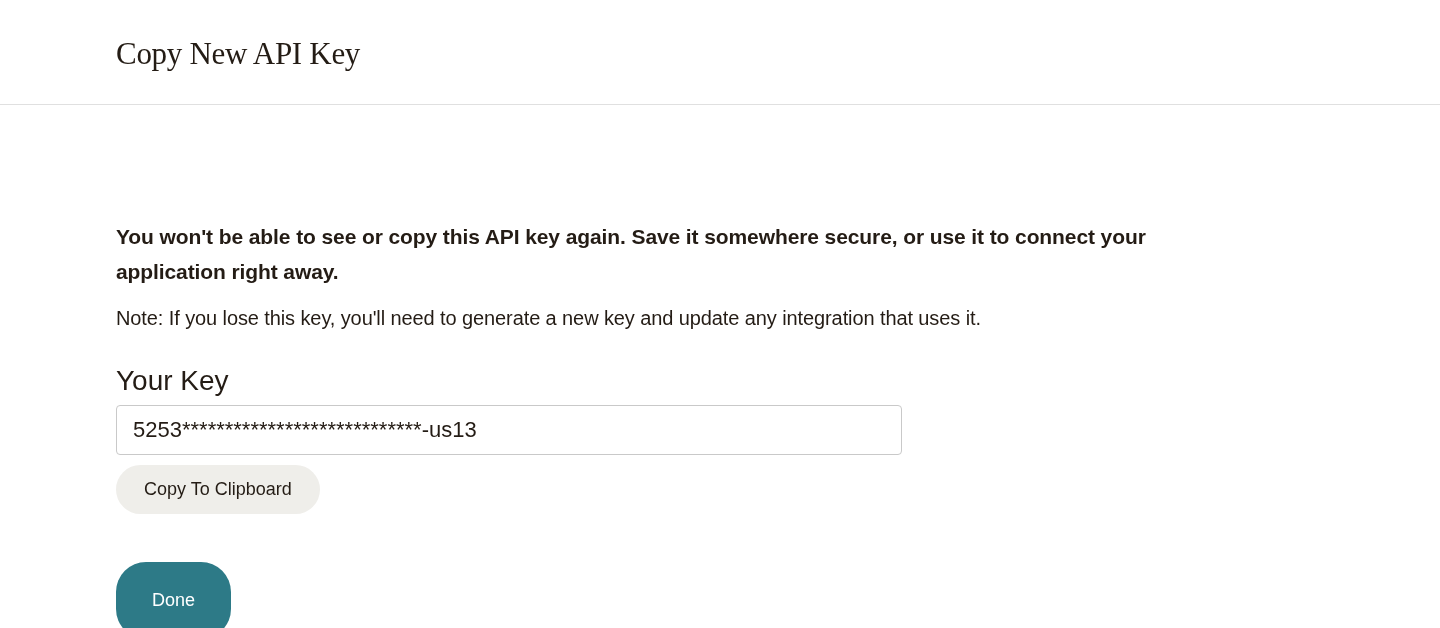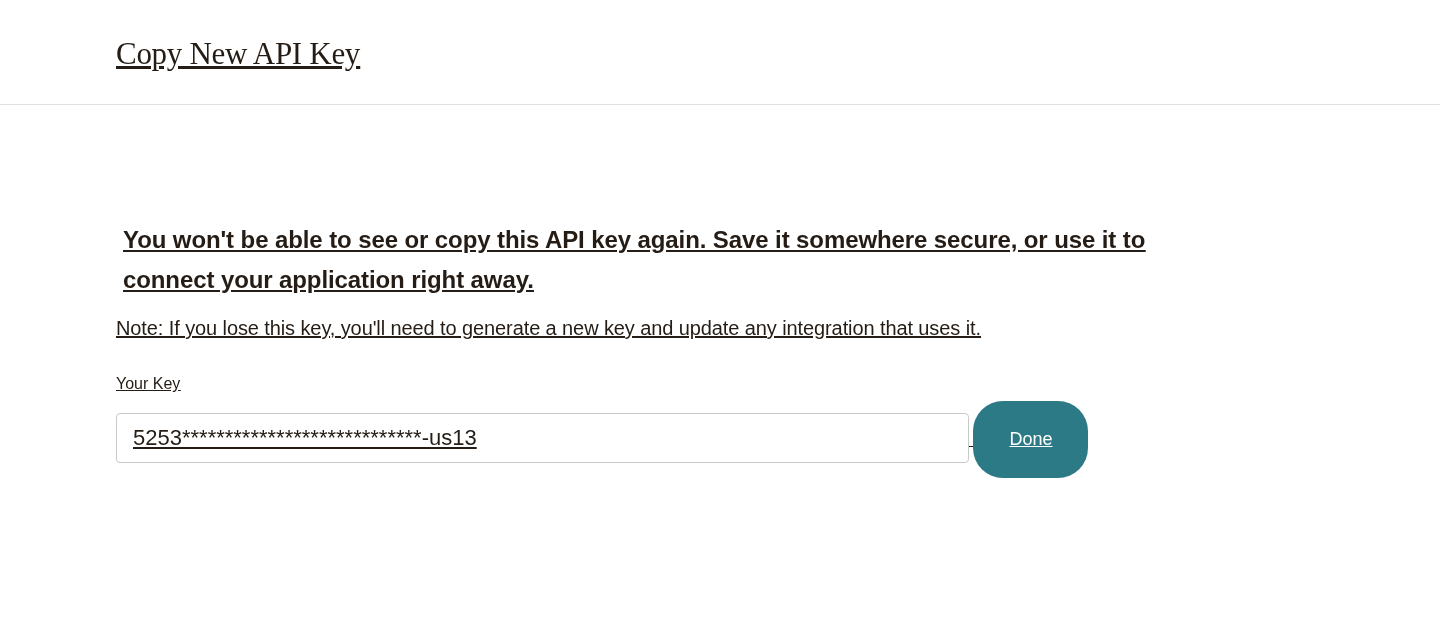--- a/index.html
+++ b/index.html
@@ -1,19 +1,18 @@
 <!DOCTYPE html>
 <html><head>
   <meta charset="utf-8">
   <style>
     * {
       margin: 0;
       padding: 0;
       box-sizing: border-box;
-      text-decoration: underline;
     }
     body {
       font-family: -apple-system, BlinkMacSystemFont, "Segoe UI", Helvetica, Arial, sans-serif;
       background: #ffffff;
       color: #241c15;
       width: 1440px;
       height: 628px;
     }
     .header {
       padding: 36px 0 32px 116px;
@@ -24,45 +23,44 @@
       font-size: 31px;
       font-weight: 400;
       color: #241c15;
       letter-spacing: -0.3px;
     }
     .content {
       padding: 115px 116px 0 116px;
       max-width: 1280px;
     }
     .warning-text {
-      font-size: 24px;
+      font-size: 21px;
       line-height: 1.65;
       font-weight: 600;
       color: #241c15;
       margin-bottom: 14px;
       letter-spacing: -0.1px;
-      margin-left: 7px;
     }
     .note-text {
       font-size: 20px;
       line-height: 1.5;
       font-weight: 400;
       color: #241c15;
       margin-bottom: 32px;
       letter-spacing: -0.1px;
     }
     .key-label {
-      font-size: 16px;
+      font-size: 28px;
       font-weight: 400;
       color: #241c15;
       margin-bottom: 8px;
       display: block;
     }
     .key-input {
-      width: 853px;
+      width: 786px;
       height: 50px;
       padding: 10px 16px;
       font-size: 22px;
       font-family: -apple-system, BlinkMacSystemFont, "Segoe UI", Helvetica, Arial, sans-serif;
       border: 1px solid #c9c9c9;
       border-radius: 4px;
       background: #ffffff;
       color: #241c15;
       margin-bottom: 10px;
     }
@@ -97,15 +95,18 @@
   <h1 class="page-title">Copy New API Key</h1>
 </div>
 
 <div class="content">
   <p class="warning-text">You won't be able to see or copy this API key again. Save it somewhere secure, or use it to connect your application right away.</p>
   <p class="note-text">Note: If you lose this key, you'll need to generate a new key and update any integration that uses it.</p>
   
   <label class="key-label">Your Key</label>
   <input type="text" class="key-input" readonly="" value="5253****************************-us13" style="">
   
+  <div>
+    <button class="copy-button">Copy To Clipboard</button>
+  </div>
   
   <button class="done-button">Done</button>
 </div>
 
 </body></html>

